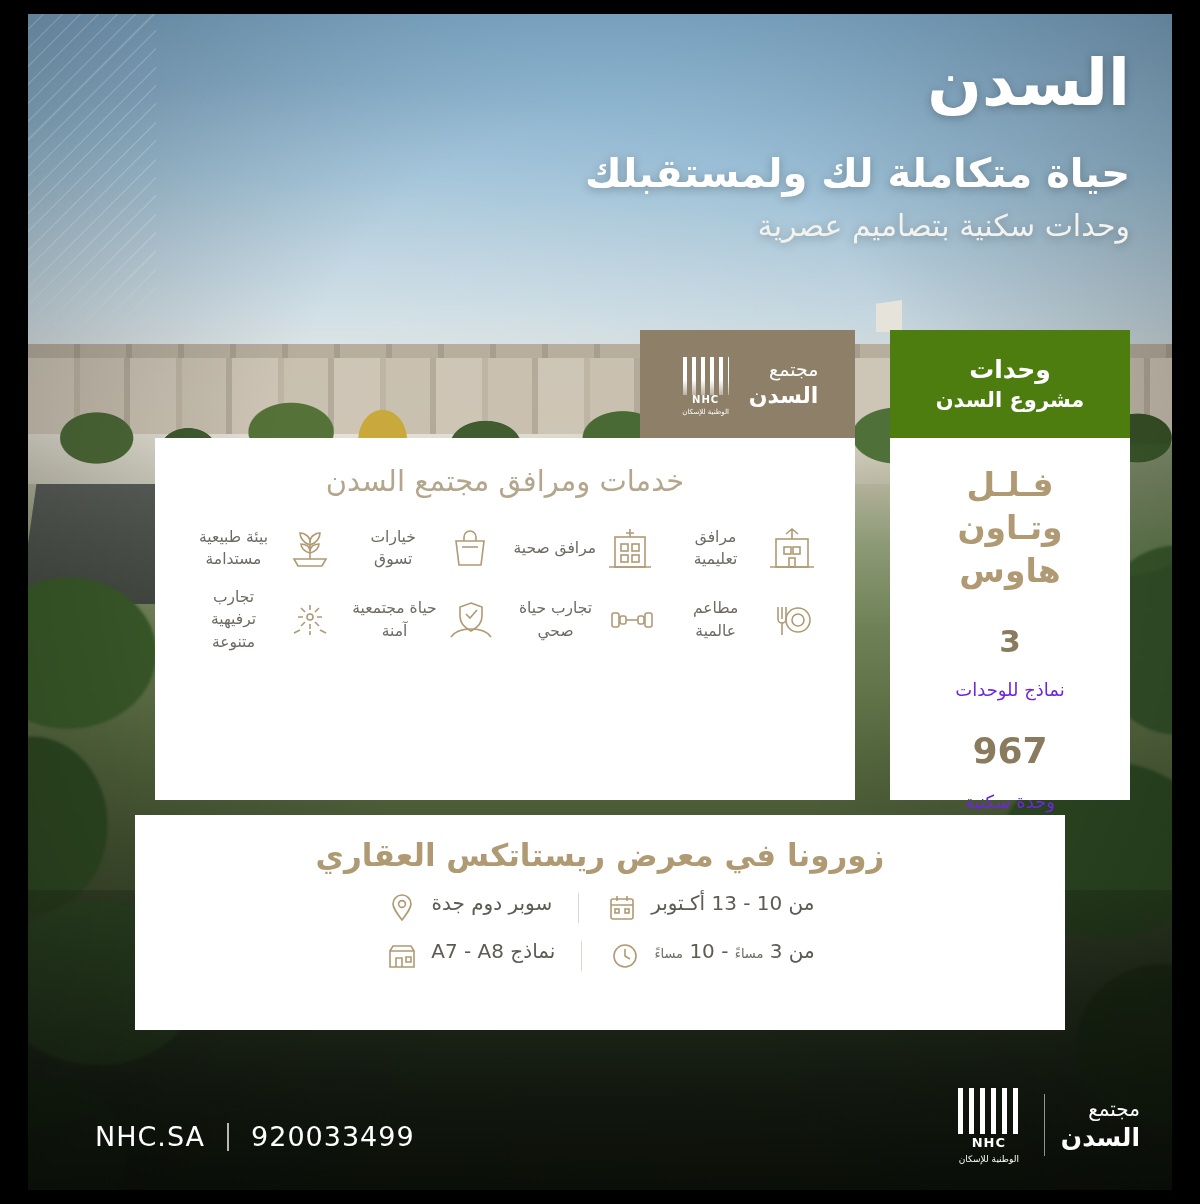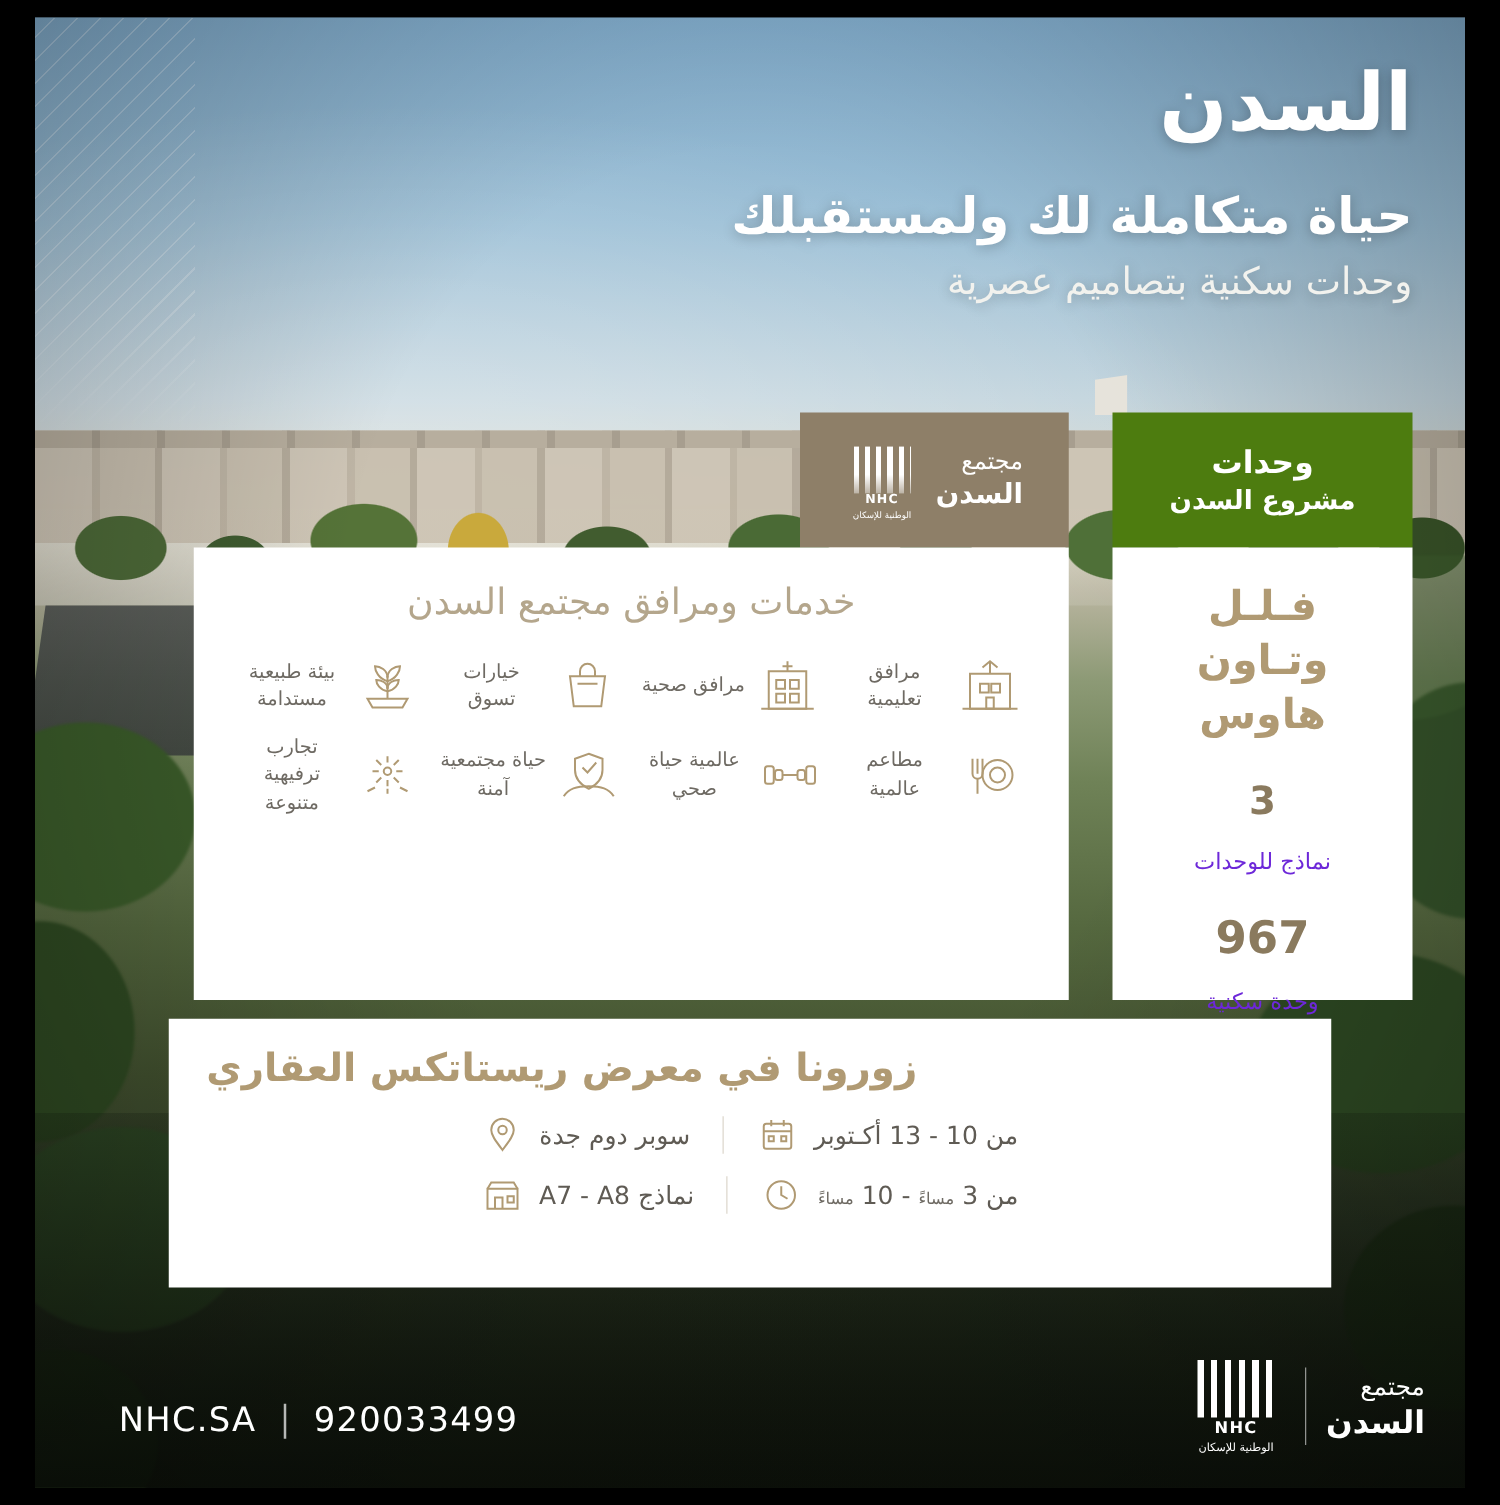--- a/index.html
+++ b/index.html
@@ -204,26 +204,26 @@
   .units-card .big{ color:#8a7a5e; font-size:31px; font-weight:700; }
   .units-card .lbl{ color:#6d28d9; font-size:18px; margin-top:20px; }
   .units-card .big2{ color:#8a7a5e; font-size:36px; font-weight:700; }
 
   
   .expo{
     position:absolute; right:135px; top:815px; width:930px; height:215px;
     background:#fff; padding:22px 30px;
   }
   .expo h3{
-    text-align:left; color:#b09a73; font-size:31px; font-weight:700; margin-bottom:18px;
+    text-align:center; color:#b09a73; font-size:31px; font-weight:700; margin-bottom:18px;
   }
   .expo-row{
     display:flex; align-items:center; justify-content:center; gap:26px; margin-top:14px;
   }
-  .item{ display:flex; align-items:center; gap:12px; color:#5f5b54; font-size:20px; }
+  .item{ display:flex; gap:12px; color:#5f5b54; font-size:20px; }
   .item .ico{ width:34px; height:34px; display:flex; align-items:center; justify-content:center;}
   .divider{ width:1px; height:30px; background:#ddd8cd; }
   .small-unit{ font-size:13px; color:#6e6a63; }
 
   
   .footer-logo{
     position:absolute; right:60px; bottom:40px;
     display:flex; align-items:center; gap:16px; color:#fff;
   }
   .footer-logo .txt{ text-align:right; line-height:1.3; }
@@ -360,21 +360,21 @@
       <div class="cell">
         <span class="ico">
           <svg width="56" height="46" viewBox="0 0 56 46" fill="none" stroke="#b09a73" stroke-width="1.6">
             <rect x="8" y="16" width="7" height="14" rx="2"></rect>
             <rect x="41" y="16" width="7" height="14" rx="2"></rect>
             <rect x="16" y="19" width="6" height="8" rx="2"></rect>
             <rect x="34" y="19" width="6" height="8" rx="2"></rect>
             <path d="M22 23 h12"></path>
           </svg>
         </span>
-        <span class="cap">عالمية حياة صحي</span>
+        <span class="cap">تجارب حياة صحي</span>
       </div>
 
       <div class="cell">
         <span class="ico">
           <svg width="56" height="46" viewBox="0 0 56 46" fill="none" stroke="#b09a73" stroke-width="1.6">
             <path d="M28 6 l11 4 v9 c0 8-5 12-11 15-6-3-11-7-11-15v-9z"></path>
             <path d="M23 17 l4 4 7-8"></path>
             <path d="M8 40 c4-6 10-8 20-8 s16 2 20 8"></path>
           </svg>
         </span>

